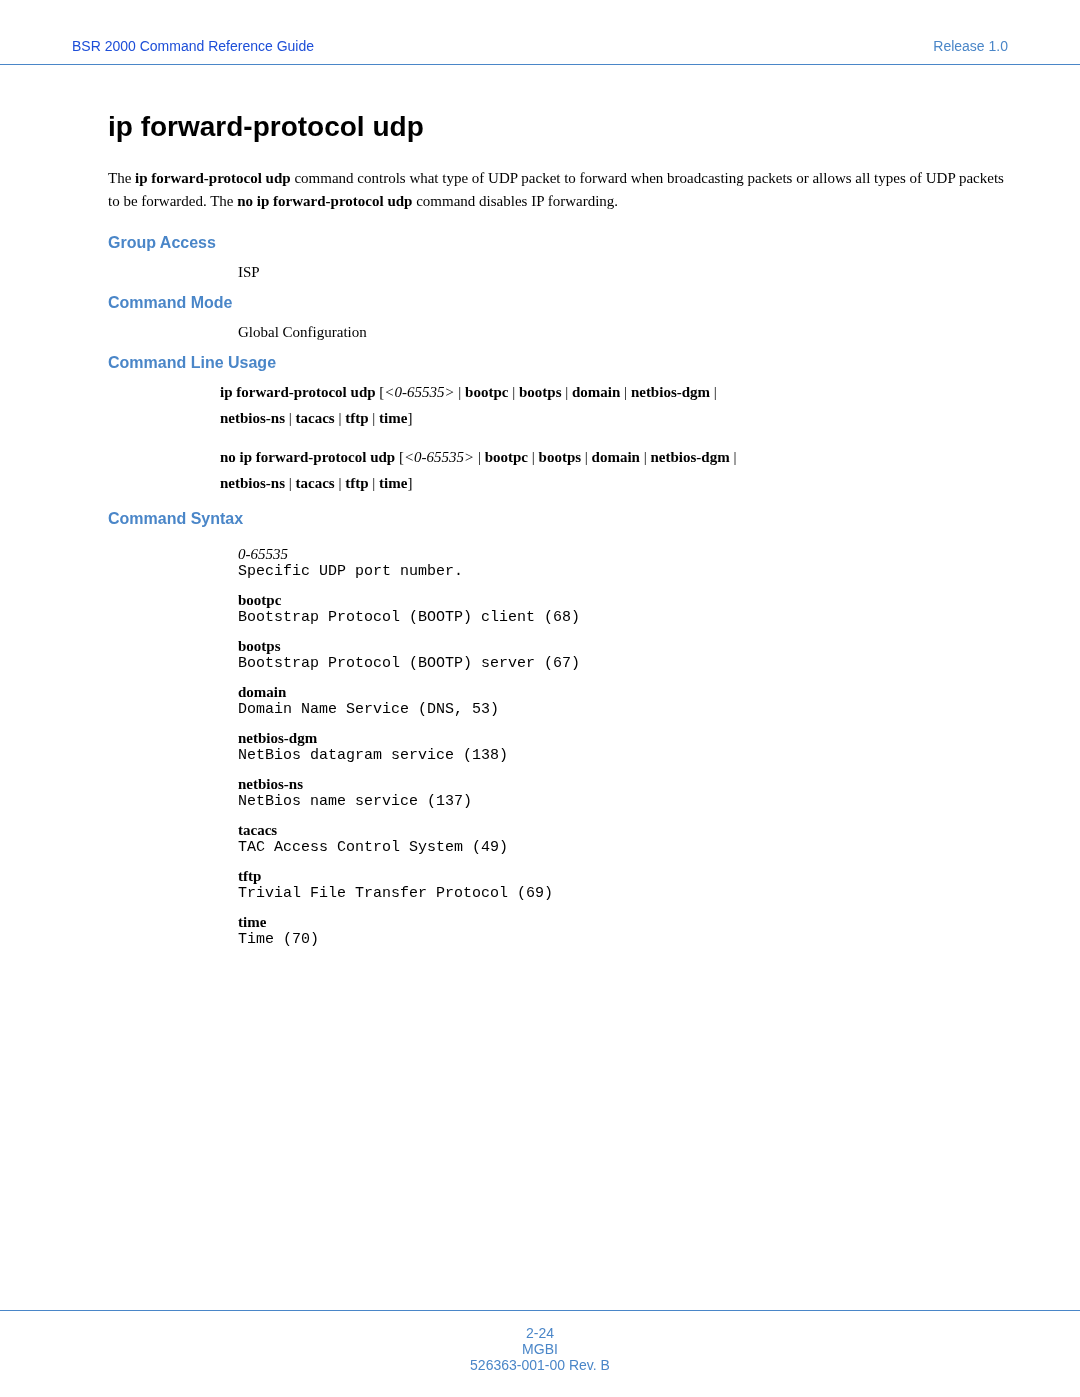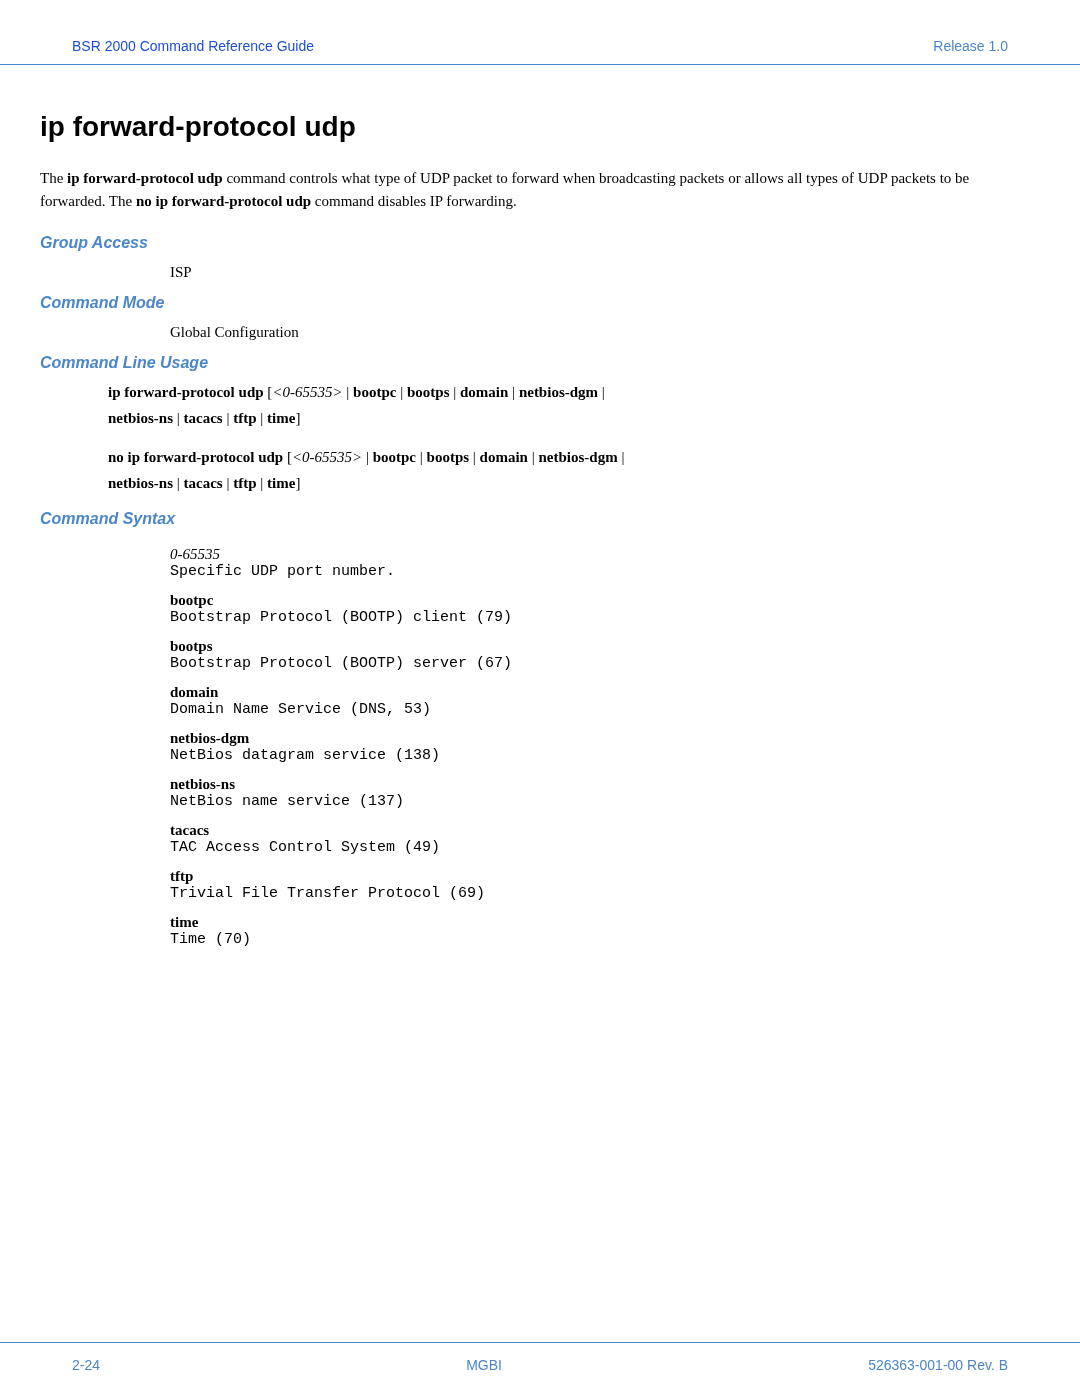--- a/index.html
+++ b/index.html
@@ -43,21 +43,21 @@
     }
 
     .header-right {
       color: #4a86c8;
       font-size: 14px;
       font-family: Arial, Helvetica, sans-serif;
     }
 
     
     .main-content {
-      padding: 36px 72px 60px 40px;
+      padding: 36px 72px 60px 108px;
     }
 
     
     .page-title {
       font-family: Arial, Helvetica, sans-serif;
       font-size: 28px;
       font-weight: bold;
       color: #000;
       margin-bottom: 24px;
       margin-top: 10px;
@@ -75,34 +75,33 @@
       font-weight: bold;
     }
 
     
     .section-heading {
       font-family: Arial, Helvetica, sans-serif;
       font-size: 16px;
       font-weight: bold;
       color: #4a86c8;
       margin-bottom: 8px;
-      font-style: italic;
     }
 
     
     .section-content {
       margin-left: 130px;
       margin-bottom: 10px;
       font-size: 15px;
       line-height: 1.6;
     }
 
     
     .command-usage-block {
-      margin-left: 68px;
+      margin-left: 112px;
       margin-bottom: 10px;
       font-size: 15px;
       line-height: 1.7;
     }
 
     .command-usage-block p {
       margin-bottom: 14px;
     }
 
     
@@ -146,20 +145,21 @@
       left: 0;
       right: 0;
       display: flex;
       justify-content: space-between;
       align-items: center;
       padding: 14px 72px 24px 72px;
       border-top: 1.5px solid #4a86c8;
       font-family: Arial, Helvetica, sans-serif;
       font-size: 14px;
       color: #4a86c8;
+      flex-direction: column;
     }
   </style>
 </head>
 <body>
 
 <div class="page">
 
   <div class="header">
     <span class="header-left">BSR 2000 Command Reference Guide</span>
     <span class="header-right">Release 1.0</span>
@@ -202,21 +202,21 @@
     <div>
       <div class="section-heading">Command Syntax</div>
       <div class="syntax-table" id="syntax-table">
 
       <div class="syntax-row">
             <span class="syntax-term">0-65535</span>
             <span class="syntax-desc">Specific UDP port number.</span>
           </div>
           <div class="syntax-row">
             <span class="syntax-term bold-term">bootpc</span>
-            <span class="syntax-desc">Bootstrap Protocol (BOOTP) client (79)</span>
+            <span class="syntax-desc">Bootstrap Protocol (BOOTP) client (68)</span>
           </div>
           <div class="syntax-row">
             <span class="syntax-term bold-term">bootps</span>
             <span class="syntax-desc">Bootstrap Protocol (BOOTP) server (67)</span>
           </div>
           <div class="syntax-row">
             <span class="syntax-term bold-term">domain</span>
             <span class="syntax-desc">Domain Name Service (DNS, 53)</span>
           </div>
           <div class="syntax-row">

